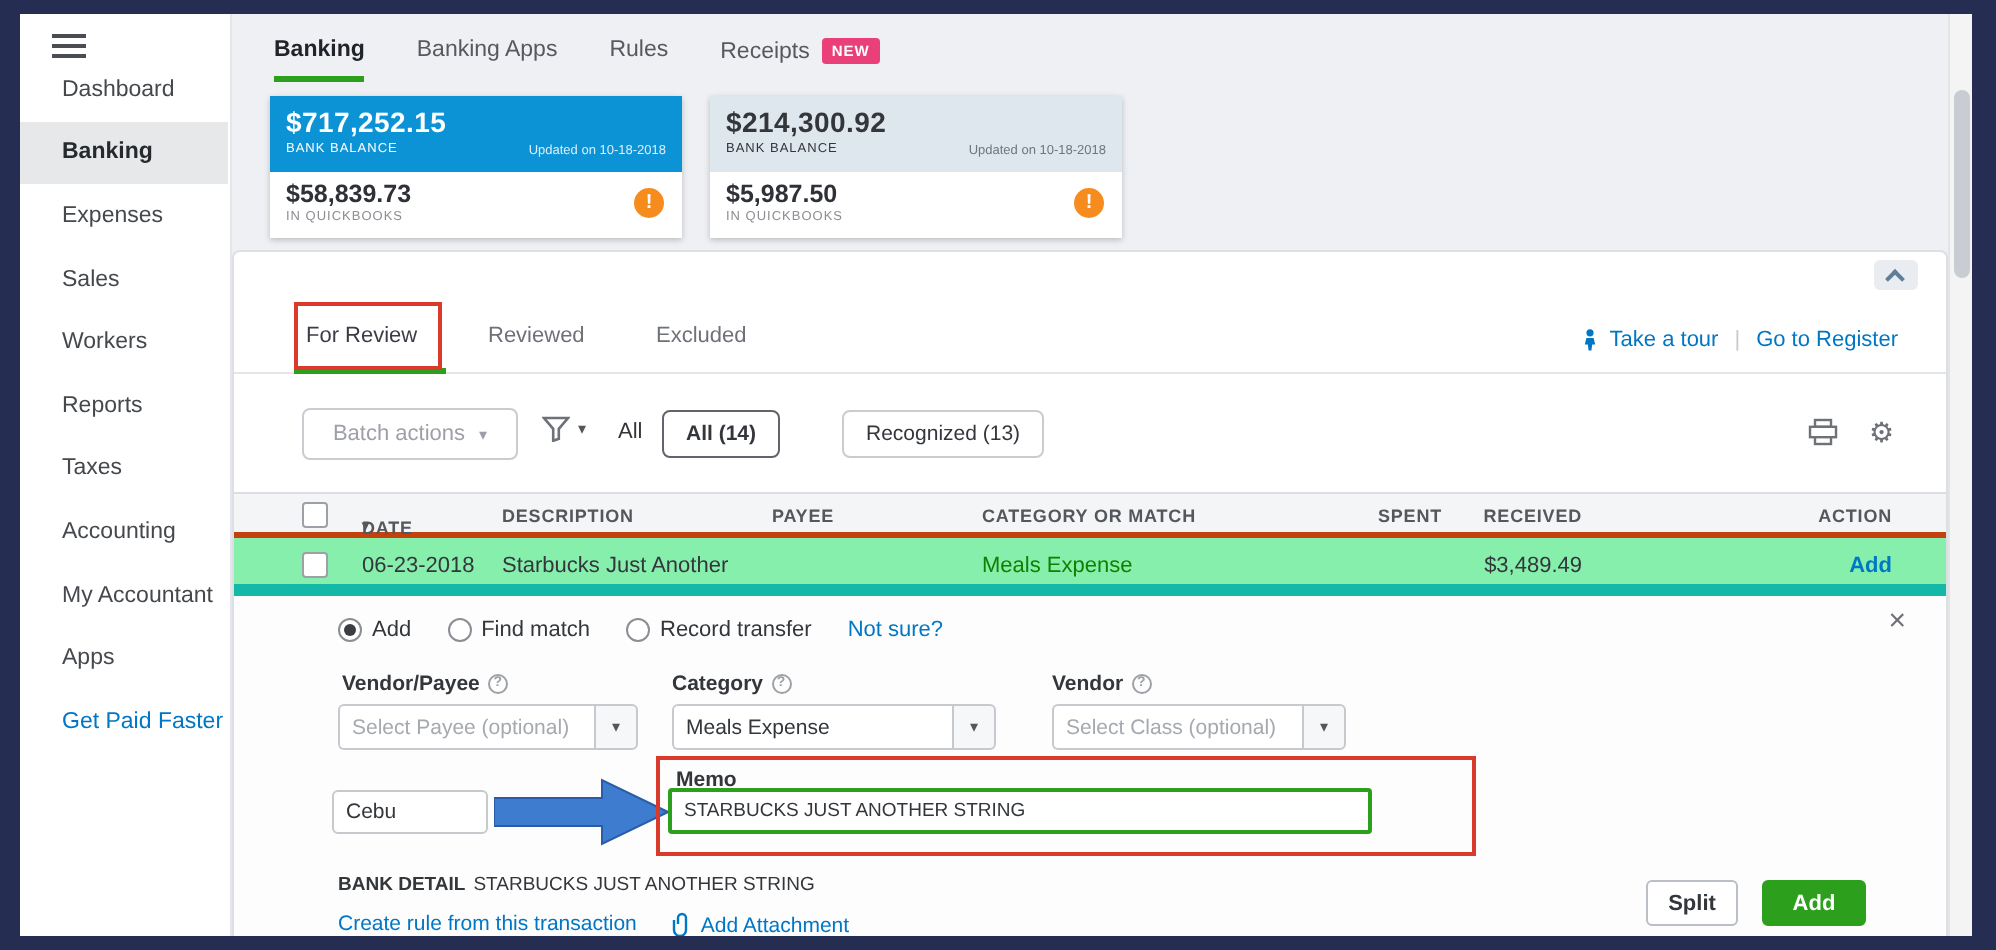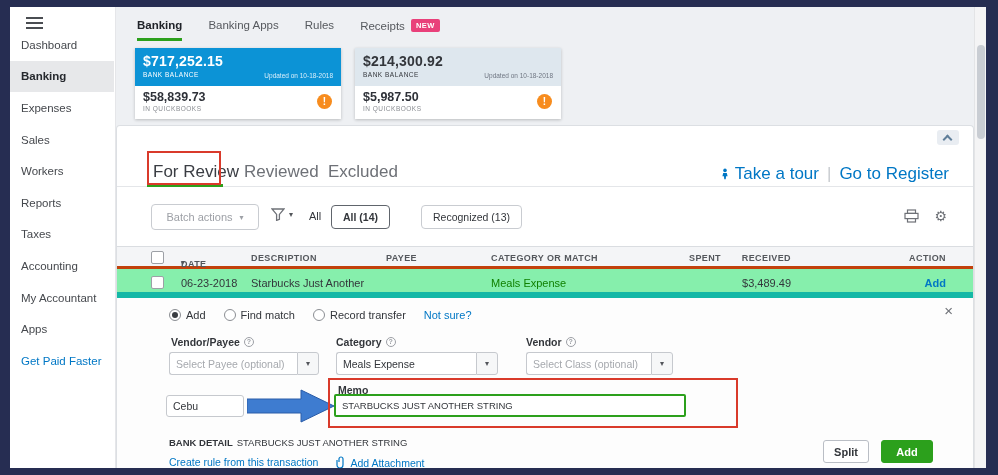--- a/index.html
+++ b/index.html
@@ -9,21 +9,21 @@
 
   
   .scrollbar { position:absolute; right:0; top:0; width:12px; height:100%; background:#F4F4F5; border-left:1px solid #E3E4E6; }
   .scroll-thumb { position:absolute; top:38px; left:2px; width:8px; height:94px; background:#C9CDD3; border-radius:4px; }
 
   
   .sidebar { position:absolute; left:0; top:0; width:106px; height:100%; background:#FFFFFF; border-right:1px solid #E5E6E9; }
   .hamburger { position:absolute; top:10px; left:16px; width:17px; }
   .hamburger i { display:block; height:2px; background:#4A4D52; margin-bottom:3px; }
   .side-items { position:absolute; top:8px; left:0; right:1px; }
-  .side-item { height:31.6px; display:flex; align-items:center; padding-left:11px; font-size:11.5px; color:#45484D; cursor:pointer; }
+  .side-item { height:31.6px; display:flex; align-items:center; padding-left:21px; font-size:11.5px; color:#45484D; cursor:pointer; }
   .side-item.active { background:#E7E8EA; font-weight:bold; color:#26292E; }
   .side-item.linkish { color:#0077C5; }
 
   
   .main { position:absolute; left:106px; top:0; right:12px; bottom:0; background:#EEF0F3; }
 
   .nav-tabs { position:absolute; top:12px; left:21px; display:flex; gap:26px; align-items:flex-start; }
   .nav-tab { font-size:11.5px; color:#56595E; padding-bottom:7px; cursor:pointer; display:flex; align-items:center; }
   .nav-tab.active { font-weight:bold; color:#202329; border-bottom:3px solid #2CA01C; }
   .badge-new { background:#E9407A; color:#fff; font-size:7.5px; font-weight:bold; letter-spacing:.5px; padding:2px 5px; border-radius:2px; margin-left:6px; }
@@ -42,24 +42,24 @@
   .card-qb { font-size:12.5px; font-weight:bold; color:#2E3138; }
   .card-qb-label { font-size:6.5px; color:#8A8D92; letter-spacing:.5px; margin-top:1px; }
   .warn { position:absolute; right:9px; top:8px; width:15px; height:15px; border-radius:50%; background:#F78C1E; color:#fff; font-size:10px; font-weight:bold; text-align:center; line-height:15px; }
 
   
   .panel { position:absolute; left:0; right:0; top:118px; bottom:0; background:#fff; border:1px solid #DCDFE3; border-bottom:none; border-radius:4px 4px 0 0; }
   .collapse-btn { position:absolute; top:4px; right:14px; width:22px; height:15px; background:#E9EDF2; border-radius:3px; cursor:pointer; }
   .chev-up { position:absolute; left:7px; top:6px; width:7px; height:7px; border-left:2px solid #5F7E99; border-top:2px solid #5F7E99; transform:rotate(45deg); }
 
   .review-tabs { position:absolute; top:27px; left:0; right:0; height:34px; border-bottom:1px solid #E4E6E9; }
-  .rtab { position:absolute; top:9px; font-size:17px; color:#6E7177; cursor:pointer; }
+  .rtab { position:absolute; top:9px; font-size:11px; color:#6E7177; cursor:pointer; }
   .rtab.active { color:#3A3D43; }
   .rtab-underline { position:absolute; left:30px; bottom:-1px; width:76px; height:3px; background:#2CA01C; }
-  .panel-links { position:absolute; right:24px; top:11px; display:flex; align-items:center; gap:8px; font-size:17px; color:#0077C5; }
+  .panel-links { position:absolute; right:24px; top:11px; display:flex; align-items:center; gap:8px; font-size:11px; color:#0077C5; }
   .panel-links .div { color:#C7CACF; }
   .plink { cursor:pointer; display:flex; align-items:center; gap:4px; }
 
   .toolbar { position:absolute; top:78px; left:34px; right:24px; height:28px;padding-left:20px; }
   .batch-btn { position:absolute; left:0; top:0; width:108px; height:26px; border:1px solid #C9CCD1; border-radius:4px; background:#fff; color:#9DA0A6; font-size:11px; display:flex; align-items:center; justify-content:center; gap:7px; cursor:pointer; }
   .batch-btn .caret { font-size:8px; }
   .funnel-wrap { position:absolute; left:120px; top:4px; display:flex; align-items:center; gap:4px; cursor:pointer; color:#6E7177; }
   .funnel-wrap .caret { font-size:8px; color:#53565B; }
   .all-label { position:absolute; left:158px; top:6px; font-size:11px; color:#33363B; }
   .chip { position:absolute; top:1px; height:24px; display:flex; align-items:center; padding:0 11px; border-radius:4px; background:#fff; font-size:10.5px; color:#33363B; cursor:pointer; }

